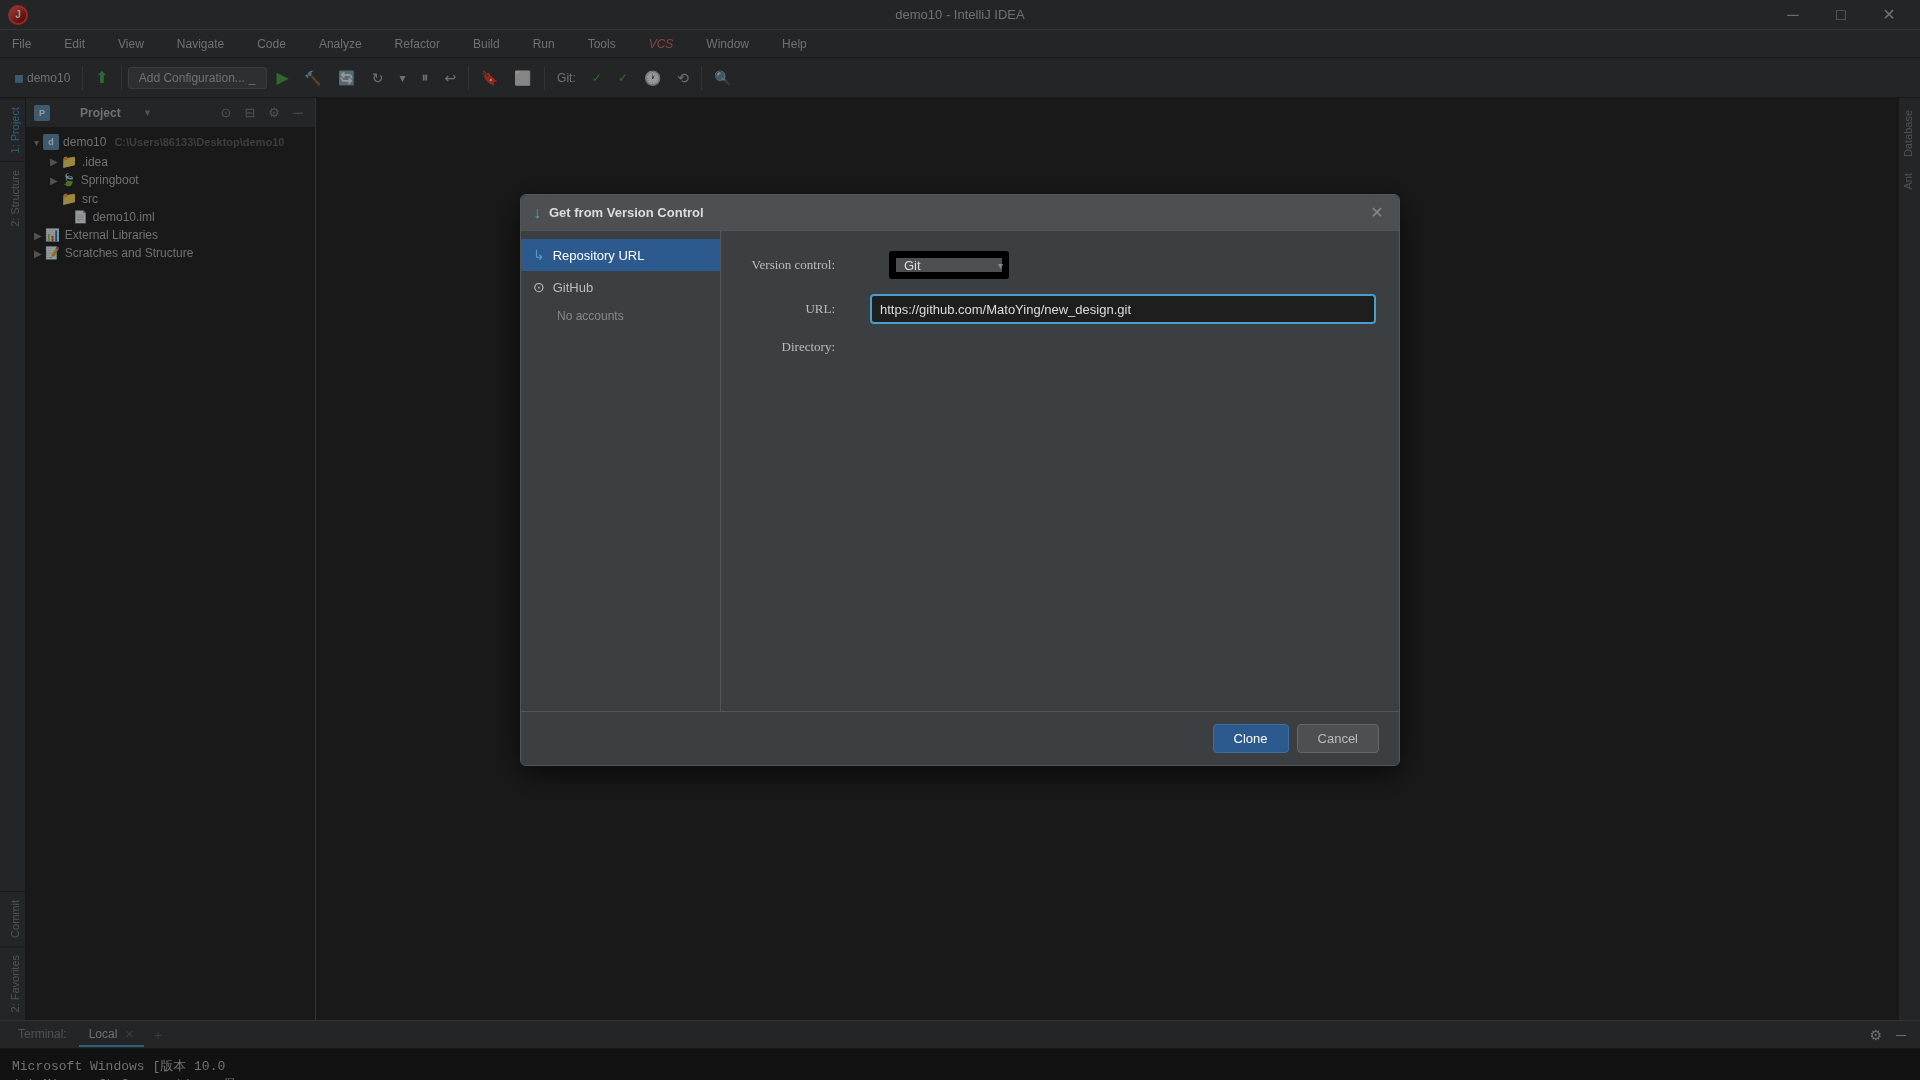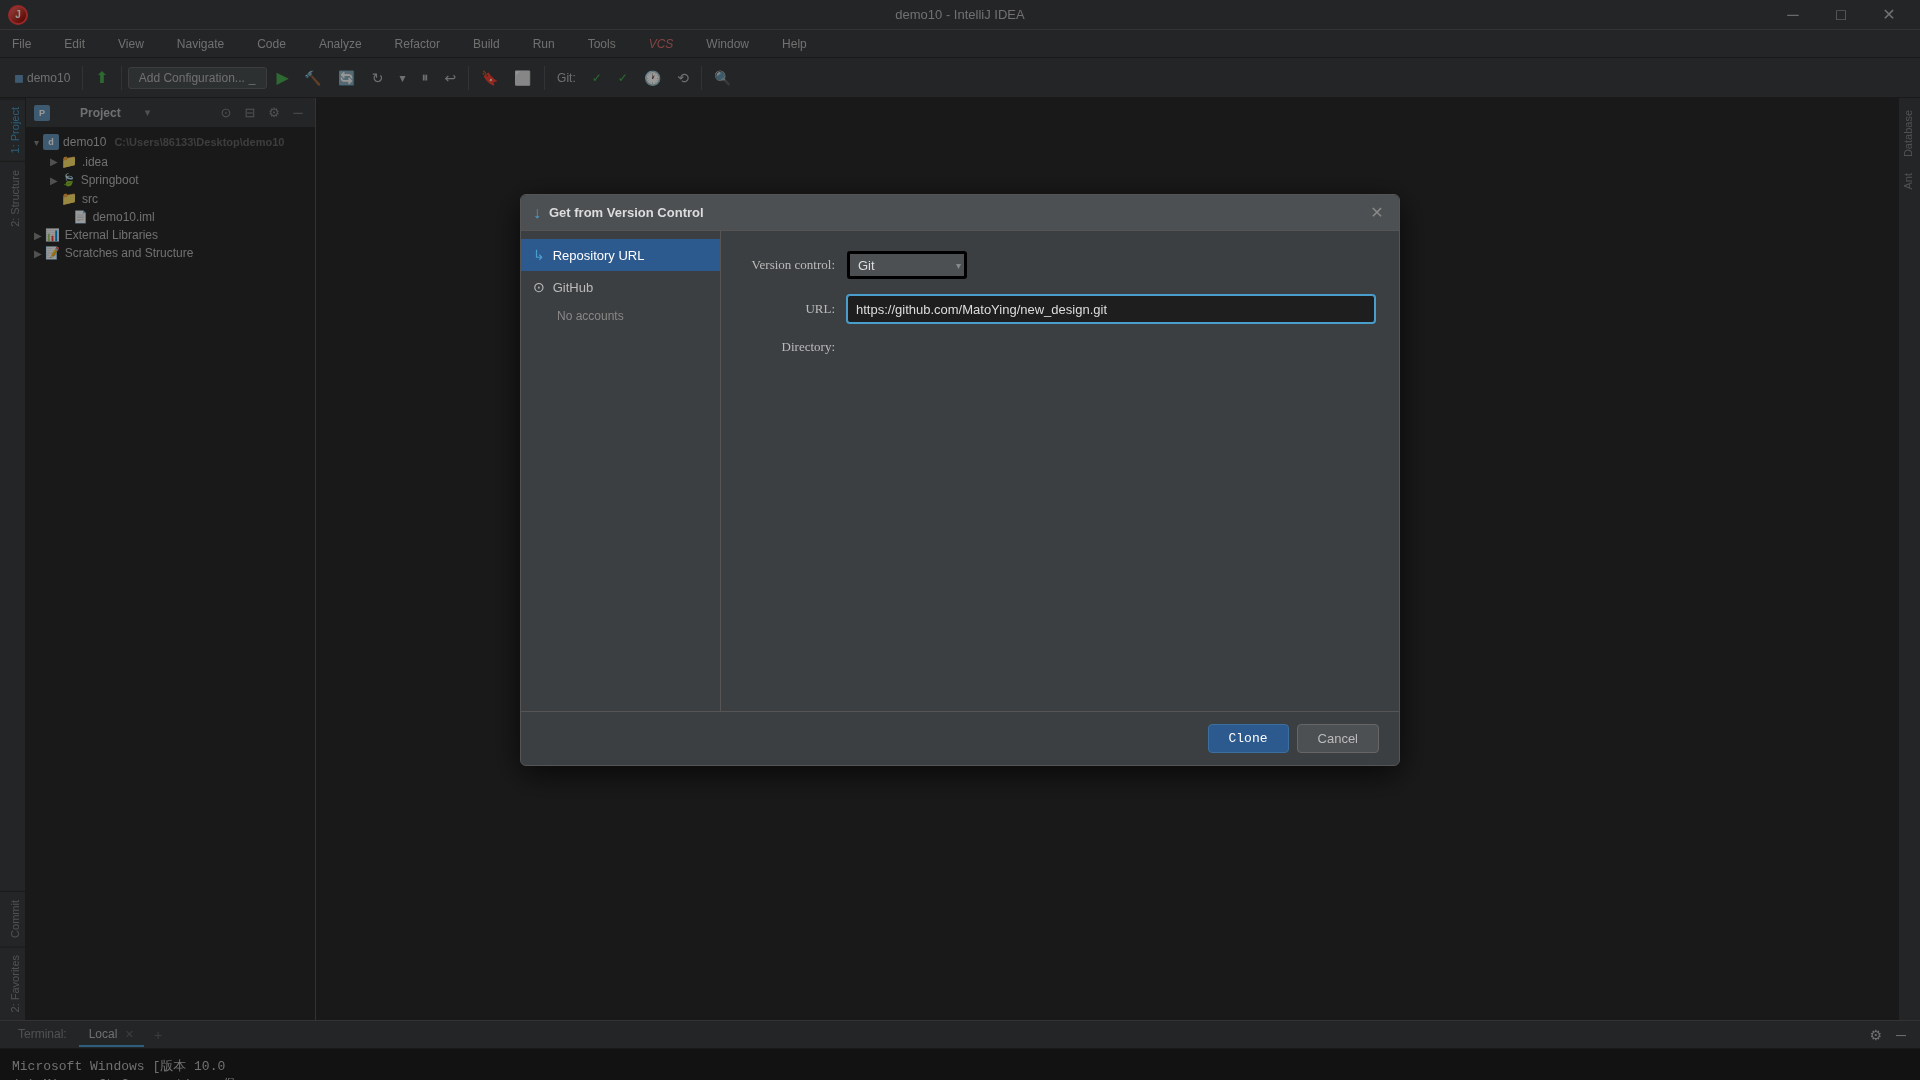--- a/index.html
+++ b/index.html
@@ -345,36 +345,38 @@
     .form-input {
       flex: 1;
       height: 28px;
       background: #1e1e1e;
       border: 1px solid #666;
       border-radius: 3px;
       padding: 0 8px;
       color: #ddd;
       font-size: 13px;
       outline: none;
+      margin-left: 24px;
     }
     .form-input.url-input { border-color: #4a9ece; box-shadow: 0 0 0 1px #4a9ece; }
     .form-select {
       height: 28px;
       background: #4c5052;
-      border: 3px solid #000000;
+      border: 7px solid #000000;
       border-radius: 3px;
       padding: 0 24px 0 8px;
       color: #ddd;
       font-size: 13px;
       outline: none;
       cursor: pointer;
       appearance: none;
       -webkit-appearance: none;
       width: 120px;
       position: relative;
+      margin-left: 42px;
     }
     .select-wrapper {
       position: relative;
       display: inline-block;
     }
     .select-arrow {
       position: absolute;
       right: 6px;
       top: 50%;
       transform: translateY(-50%);
@@ -405,21 +407,20 @@
       border-radius: 0 0 6px 6px;
     }
     .btn-primary {
       padding: 6px 20px;
       background: #2d5a8e;
       border: 1px solid #3a6fa0;
       border-radius: 4px;
       color: #fff;
       font-size: 13px;
       cursor: pointer;
-      font-family: Liberation Mono, monospace;
     }
     .btn-secondary {
       padding: 6px 20px;
       background: #4c5052;
       border: 1px solid #666;
       border-radius: 4px;
       color: #bbb;
       font-size: 13px;
       cursor: pointer;
     }

